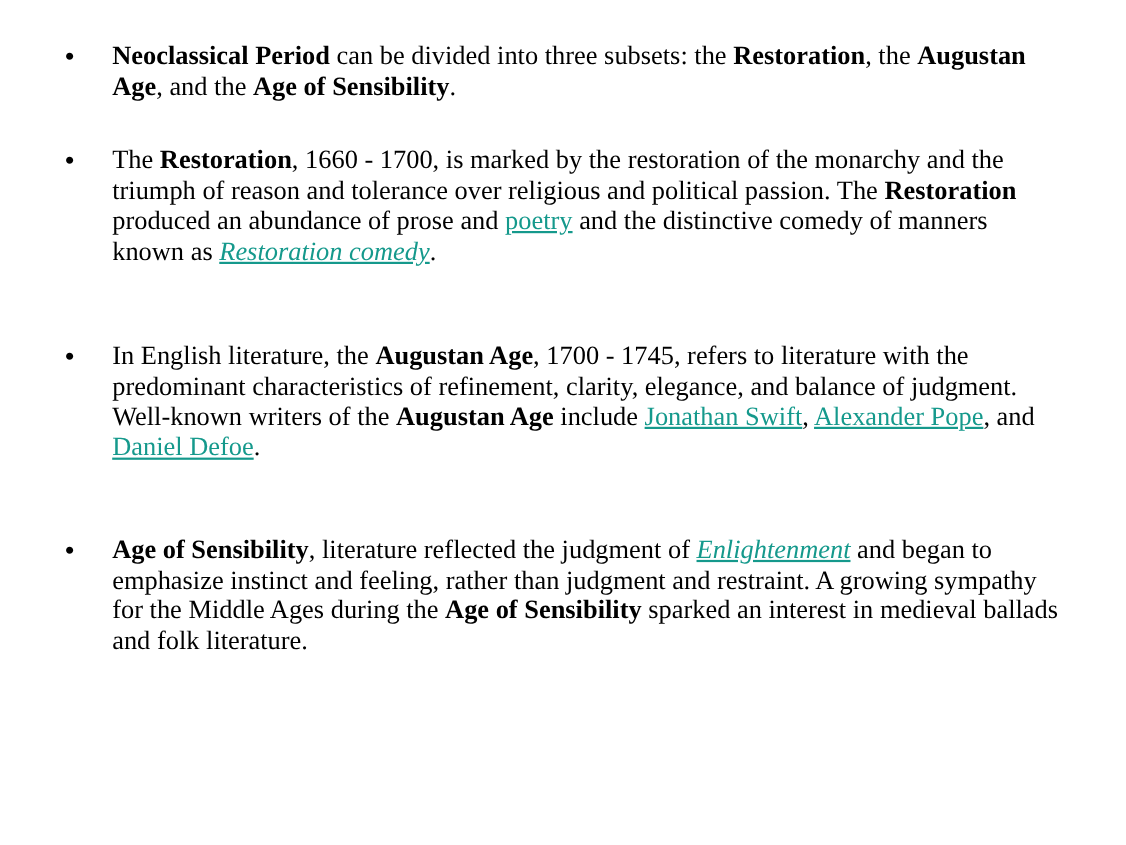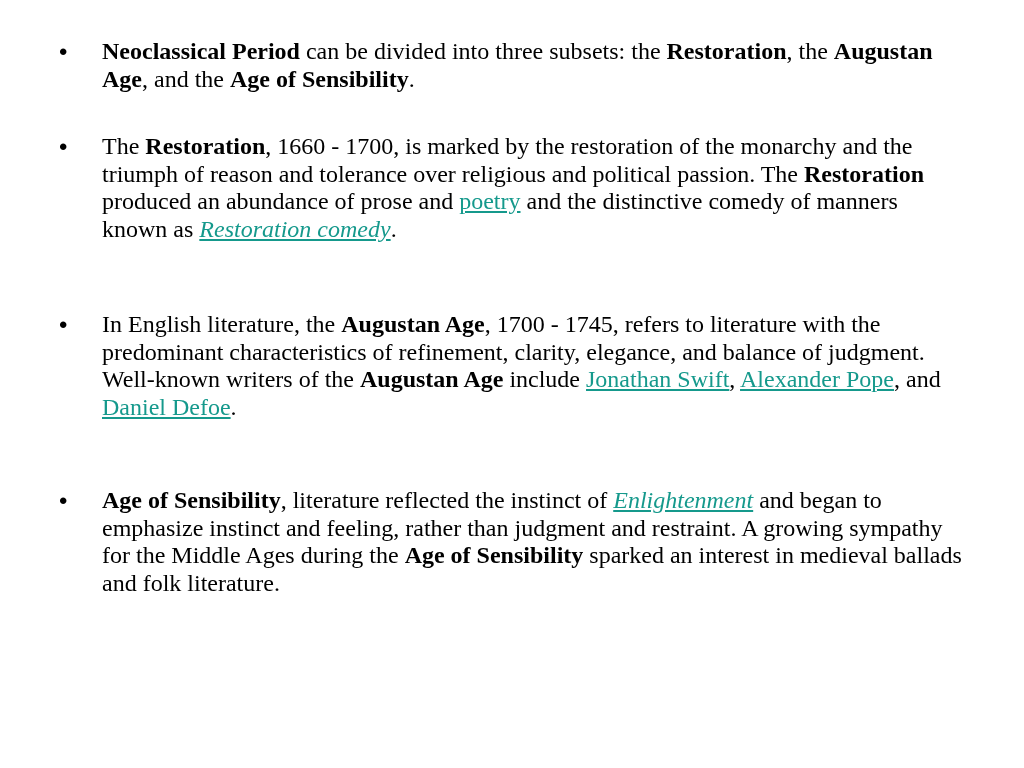--- a/index.html
+++ b/index.html
@@ -28,16 +28,16 @@
     <div class="bullet-text"><span>The </span><b>Restoration</b><span>, 1660 - 1700, is marked by the restoration of the monarchy and the triumph of reason and tolerance over religious and political passion. The </span><b>Restoration</b><span> produced an abundance of prose and </span><a class="link">poetry</a><span> and the distinctive comedy of manners known as </span><a class="link italic">Restoration comedy</a><span>.</span></div>
   </div>
 
   <div class="bullet-item" style="top:311px;">
     <span class="bullet-dot">•</span>
     <div class="bullet-text"><span>In English literature, the </span><b>Augustan Age</b><span>, 1700 - 1745, refers to literature with the predominant characteristics of refinement, clarity, elegance, and balance of judgment. Well-known writers of the </span><b>Augustan Age</b><span> include </span><a class="link">Jonathan Swift</a><span>, </span><a class="link">Alexander Pope</a><span>, and </span><a class="link">Daniel Defoe</a><span>.</span></div>
   </div>
 
   <div class="bullet-item" style="top:487px;">
     <span class="bullet-dot">•</span>
-    <div class="bullet-text"><b>Age of Sensibility</b><span>, literature reflected the instinct of </span><a class="link italic">Enlightenment</a><span> and began to emphasize instinct and feeling, rather than judgment and restraint. A growing sympathy for the Middle Ages during the </span><b>Age of Sensibility</b><span> sparked an interest in medieval ballads and folk literature.</span></div>
+    <div class="bullet-text"><b>Age of Sensibility</b><span>, literature reflected the judgment of </span><a class="link italic">Enlightenment</a><span> and began to emphasize instinct and feeling, rather than judgment and restraint. A growing sympathy for the Middle Ages during the </span><b>Age of Sensibility</b><span> sparked an interest in medieval ballads and folk literature.</span></div>
   </div>
 
 </div>
 
 </body></html>

